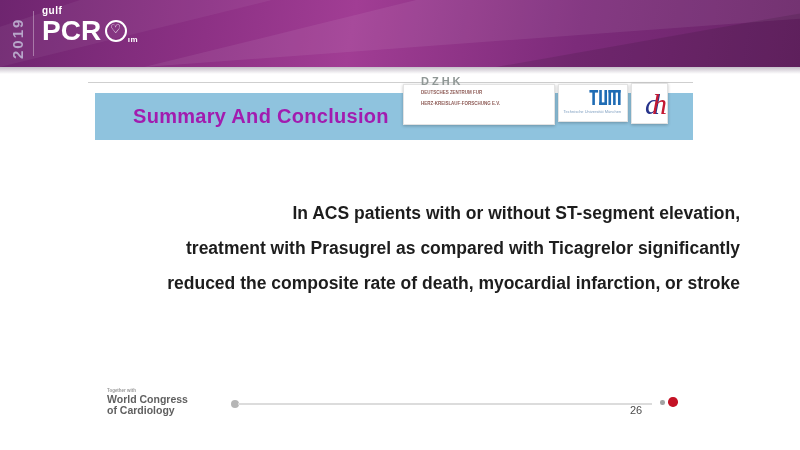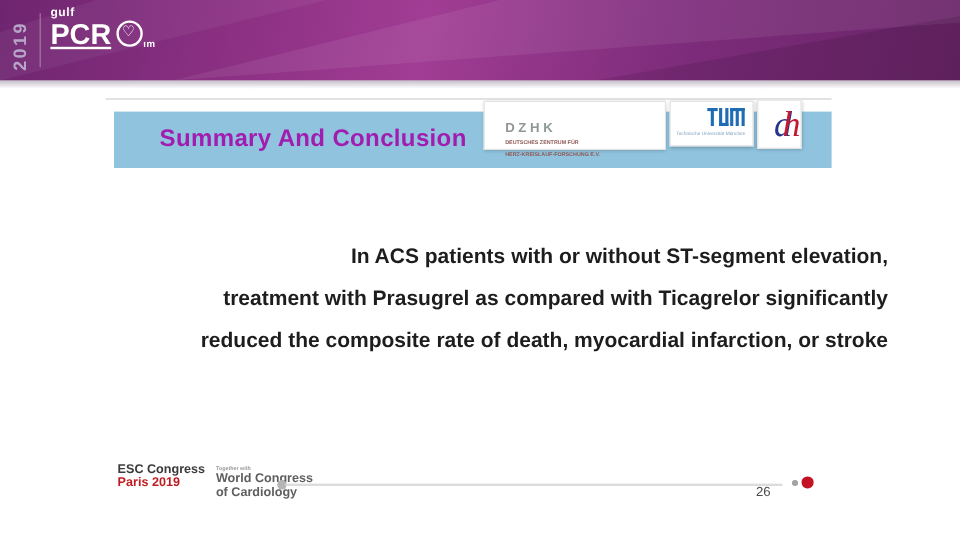--- a/index.html
+++ b/index.html
@@ -17,37 +17,37 @@
   .banner-shadow{position:absolute;left:0;top:67px;width:800px;height:7px;
     background:linear-gradient(rgba(90,70,100,0.35),rgba(90,70,100,0));}
 
   .year-vert{position:absolute;left:9px;top:9px;height:50px;
     writing-mode:vertical-rl;transform:rotate(180deg);
     font-size:15px;font-weight:bold;color:#b7a6c9;letter-spacing:2px;}
   .year-divider{position:absolute;left:33px;top:11px;width:1px;height:45px;background:rgba(255,255,255,0.35);}
   .brand{position:absolute;left:42px;top:6px;color:#ffffff;line-height:1;}
   .brand .gulf{font-size:10px;font-weight:bold;letter-spacing:0.5px;}
   .brand .pcr-row{display:flex;align-items:flex-end;margin-top:1px;}
-  .brand .pcr{font-size:24px;font-weight:800;letter-spacing:0px;text-decoration:underline;}
+  .brand .pcr{font-size:28px;font-weight:800;letter-spacing:0px;}
   .gim{position:relative;width:24px;height:24px;margin-left:4px;margin-bottom:1px;}
   .gim .ring{position:absolute;left:0;top:0;width:18px;height:18px;border:2.5px solid #fff;border-radius:50%;}
   .gim .heart{position:absolute;left:5px;top:3px;font-size:12px;color:#fff;font-weight:normal;}
   .gim .im{position:absolute;right:-9px;bottom:0;font-size:8px;font-weight:bold;color:#fff;letter-spacing:0.5px;padding-left:24px;}
   .banner-title{position:absolute;right:28px;top:16px;font-size:28px;font-weight:800;color:#ffffff;}
 
   
   .top-rule{position:absolute;left:88px;top:82px;width:605px;height:1px;background:#cfcfcf;}
 
   .heading-bar{position:absolute;left:95px;top:93px;width:598px;height:47px;background:#8fc3de;}
   .heading-text{position:absolute;left:117px;top:93px;height:47px;line-height:47px;
     font-size:20px;font-weight:800;color:#a21caf;letter-spacing:0.3px;margin-left:16px;}
 
   .logo-card{position:absolute;background:#ffffff;border:1px solid #e3e3e3;
     box-shadow:0 1px 3px rgba(0,0,0,0.25);box-sizing:border-box;}
-  .card-dzhk{left:403px;top:84px;width:152px;height:41px;display:flex;align-items:flex-start;padding:16px 8px;}
+  .card-dzhk{left:403px;top:84px;width:152px;height:41px;display:flex;align-items:flex-end;padding:16px 8px;}
   .card-dzhk .txt{margin-left:9px;}
   .dzhk-abbr{font-size:11px;letter-spacing:3px;color:#8f9795;font-weight:bold;}
   .tiny{font-size:8px;line-height:1.18;white-space:nowrap;transform:scale(0.56);transform-origin:0 50%;}
   .dzhk-caption{color:#8d5a55;font-weight:bold;margin-top:1px;}
   .card-tum{left:558px;top:84px;width:70px;height:38px;display:flex;flex-direction:column;align-items:flex-end;padding:5px 6px 0 0;}
   .tum-caption{color:#7f9fc0;margin-top:2px;transform-origin:100% 50%;transform:scale(0.5);}
   .card-dh{left:631px;top:83px;width:37px;height:41px;display:flex;align-items:center;justify-content:flex-end;}
   .dh-d{font-family:"Liberation Serif",serif;font-style:italic;font-size:30px;color:#27348b;line-height:1;}
   .dh-h{font-family:"Liberation Serif",serif;font-style:italic;font-size:30px;color:#c51932;line-height:1;margin-left:-8px;}
 
@@ -140,24 +140,20 @@
     </span>
   </div>
 
   <div class="body-text">
     <div class="line">In ACS patients with or without ST-segment elevation,</div>
     <div class="line">treatment with Prasugrel as compared with Ticagrelor significantly</div>
     <div class="line">reduced the composite rate of death, myocardial infarction, or stroke</div>
   </div>
 
   <div class="footer">
-    <div class="blockA">
-      <div class="esc-name">ESC Congress</div>
-      <div class="esc-loc">Paris 2019</div>
-    </div>
     <div class="blockB">
       <div class="tiny together">Together with</div>
       <div class="partner">World Congress</div>
       <div class="partner">of Cardiology</div>
     </div>
   </div>
 
   <div class="dot dot-start"></div>
   <div class="track"></div>
   <div class="page-num">26</div>

